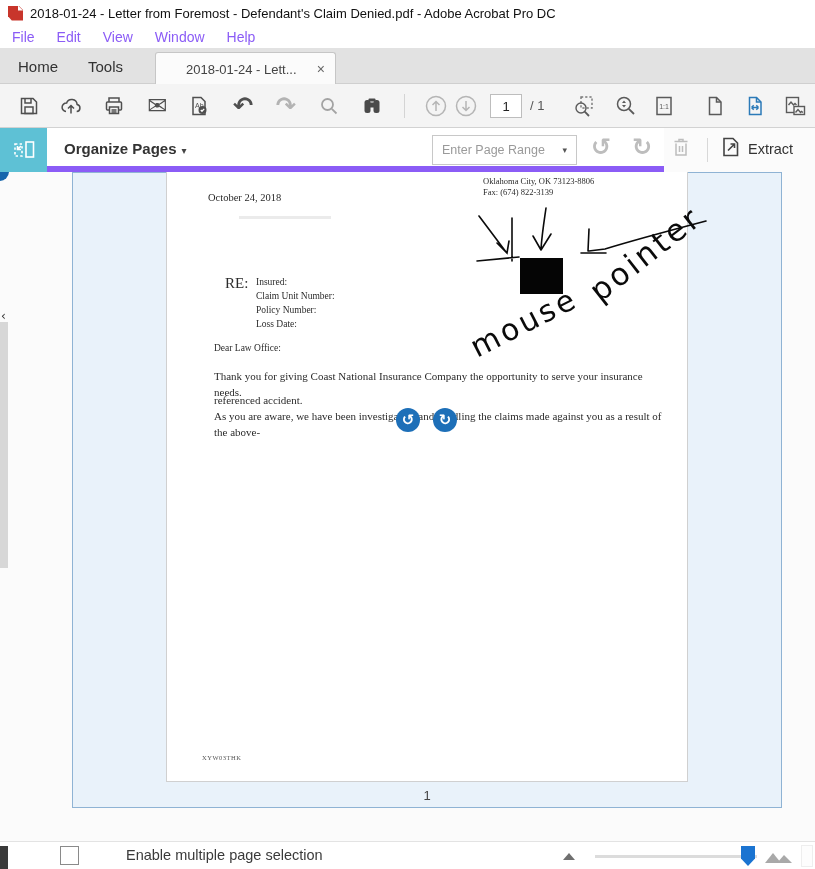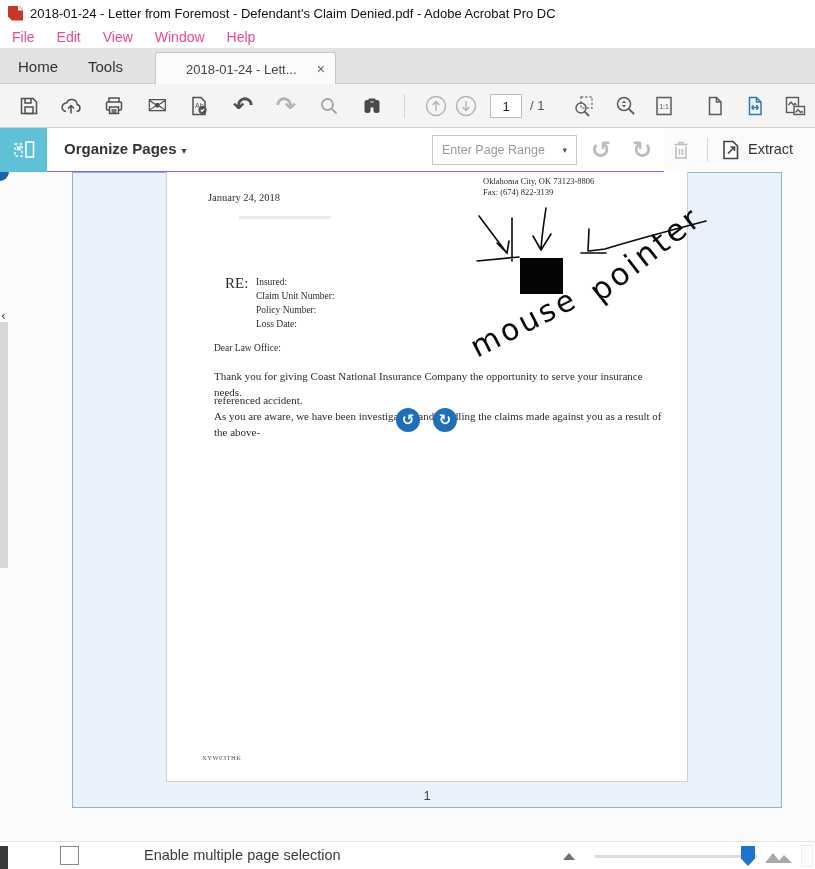--- a/index.html
+++ b/index.html
@@ -13,21 +13,21 @@
     display:flex; align-items:center; padding-left:8px; }
   .pdf-logo { width:15px; height:15px; margin-right:7px; position:relative; }
   .pdf-logo .fold { position:absolute; inset:0; background:#c8352b;
     clip-path:polygon(0 0,70% 0,100% 30%,100% 100%,25% 100%,0 72%); }
   .pdf-logo .fold:after { content:""; position:absolute; right:0; top:0; width:5px; height:5px; background:#fff;
     clip-path:polygon(0 0,100% 100%,0 100%); }
   .title-text { font-size:13px; color:#111; white-space:nowrap; }
   
   .menubar { position:absolute; left:0; top:26px; width:815px; height:22px; background:#fff;
     display:flex; align-items:center; padding-left:12px; }
-  .menu-item { font-size:14px; color:#ec4899; margin-right:22px; cursor:default; }
+  .menu-item { font-size:14px; color:#8b5cf6; margin-right:22px; cursor:default; }
   
   .tabbar { position:absolute; left:0; top:48px; width:815px; height:36px; background:#e2e2e2;
     border-bottom:1px solid #cfcfcf; }
   .tab-static { position:absolute; top:0; height:36px; display:flex; align-items:center;
     font-size:15px; font-weight:400; color:#323232; }
   .tab-home { left:18px; } .tab-tools { left:88px; }
   .doc-tab { position:absolute; left:155px; top:4px; width:181px; height:33px; background:#fbfbfb;
     border:1px solid #c6c6c6; border-bottom:none; border-radius:3px 3px 0 0;
     display:flex; align-items:center; padding:0 10px 0 30px; }
   .doc-tab-label { font-size:13px; color:#444; white-space:nowrap; overflow:hidden; flex:1; }
@@ -37,21 +37,21 @@
     border-bottom:1px solid #d2d2d2; }
   .tbtn { position:absolute; top:50%; transform:translate(-50%,-50%); display:flex;
     align-items:center; justify-content:center; width:32px; height:32px; }
   .tb-sep { position:absolute; top:10px; width:1px; height:24px; background:#d4d4d4; }
   .glyph { font-family:"DejaVu Sans", sans-serif; line-height:1; }
   .page-input { position:absolute; left:490px; top:10px; width:32px; height:24px; border:1px solid #bdbdbd;
     background:#fff; text-align:center; font-size:13px; color:#222; font-family:"Liberation Sans",sans-serif; }
   .page-total { position:absolute; left:530px; top:14px; font-size:13px; color:#555; }
   
   .organizebar { position:absolute; left:0; top:128px; width:664px; height:44px; background:#fff;
-    border-bottom:1px solid #8b5cf6; }
+    border-bottom:6px solid #8b5cf6; }
   .org-tile { position:absolute; left:0; top:0; width:47px; height:44px; background:#5ec1d5;
     display:flex; align-items:center; justify-content:center; }
   .org-title { position:absolute; left:64px; top:12px; font-size:15px; font-weight:700; color:#333; }
   .org-caret { font-size:10px; color:#444; margin-left:5px; }
   .range-combo { position:absolute; left:432px; top:7px; width:145px; height:30px; background:#fff;
     border:1px solid #c8c8c8; display:flex; align-items:center; }
   .range-combo input { border:none; outline:none; flex:1; margin-left:9px; font-size:12.5px;
     color:#333; font-family:"Liberation Sans",sans-serif; background:transparent; min-width:0; }
   .range-combo input::placeholder { color:#9a9a9a; }
   .combo-caret { font-size:9px; color:#555; padding:0 9px; }
@@ -85,21 +85,21 @@
   .rot-overlay { position:absolute; width:24px; height:24px; border-radius:50%; background:#1d6fb8;
     display:flex; align-items:center; justify-content:center; color:#fff; font-size:15px; font-weight:700;
     font-family:"DejaVu Sans", sans-serif; }
   .rot-left-ov { left:396px; top:236px; } .rot-right-ov { left:433px; top:236px; }
   
   .bottombar { position:absolute; left:0; top:841px; width:815px; height:28px; background:#fff;
     border-top:1px solid #e3e3e3; }
   .bb-darkstrip { position:absolute; left:0; top:4px; width:8px; height:24px; background:#3a3a3a; }
   .multi-checkbox { position:absolute; left:60px; top:4px; width:19px; height:19px; background:#fff;
     border:1px solid #8a8a8a; }
-  .multi-label { position:absolute; left:144px; top:5px; font-size:14.5px; color:#3a3a3a; }
+  .multi-label { position:absolute; left:126px; top:5px; font-size:14.5px; color:#3a3a3a; }
   .zoom-track { position:absolute; left:595px; top:13px; width:162px; height:3px; background:#dcdcdc; }
   .zoom-thumb { position:absolute; left:741px; top:4px; width:14px; height:20px; background:#1b74d1;
     clip-path:polygon(0 0,100% 0,100% 62%,50% 100%,0 62%); }
   .mtn { position:absolute; top:7px; }
   .mtn-small { left:561px; } .mtn-big { left:764px; }
   .bb-endbox { position:absolute; left:801px; top:3px; width:12px; height:22px; background:#fdfdfd; border:1px solid #eee; }
   svg.ic { display:block; }
 </style>
 </head>
 <body>
@@ -278,21 +278,21 @@
   </div>
 
   <div class="content">
     <div class="blue-dot"></div>
     <div class="splitter"></div>
     <span class="collapse-arrow glyph">‹</span>
 
     <div class="selection"></div>
 
     <div class="page">
-      <div class="pg-abs letter-date">January 24, 2018</div>
+      <div class="pg-abs letter-date">October 24, 2018</div>
       <div class="pg-abs letter-addr">
         <div>Oklahoma City, OK  73123-8806</div>
         <div>Fax: (674) 822-3139</div>
       </div>
       <div class="redact-bar"></div>
       <div class="pg-abs re-label">RE:</div>
       <div class="re-lines">
         <div>Insured:</div>
         <div>Claim Unit Number:</div>
         <div>Policy Number:</div>

